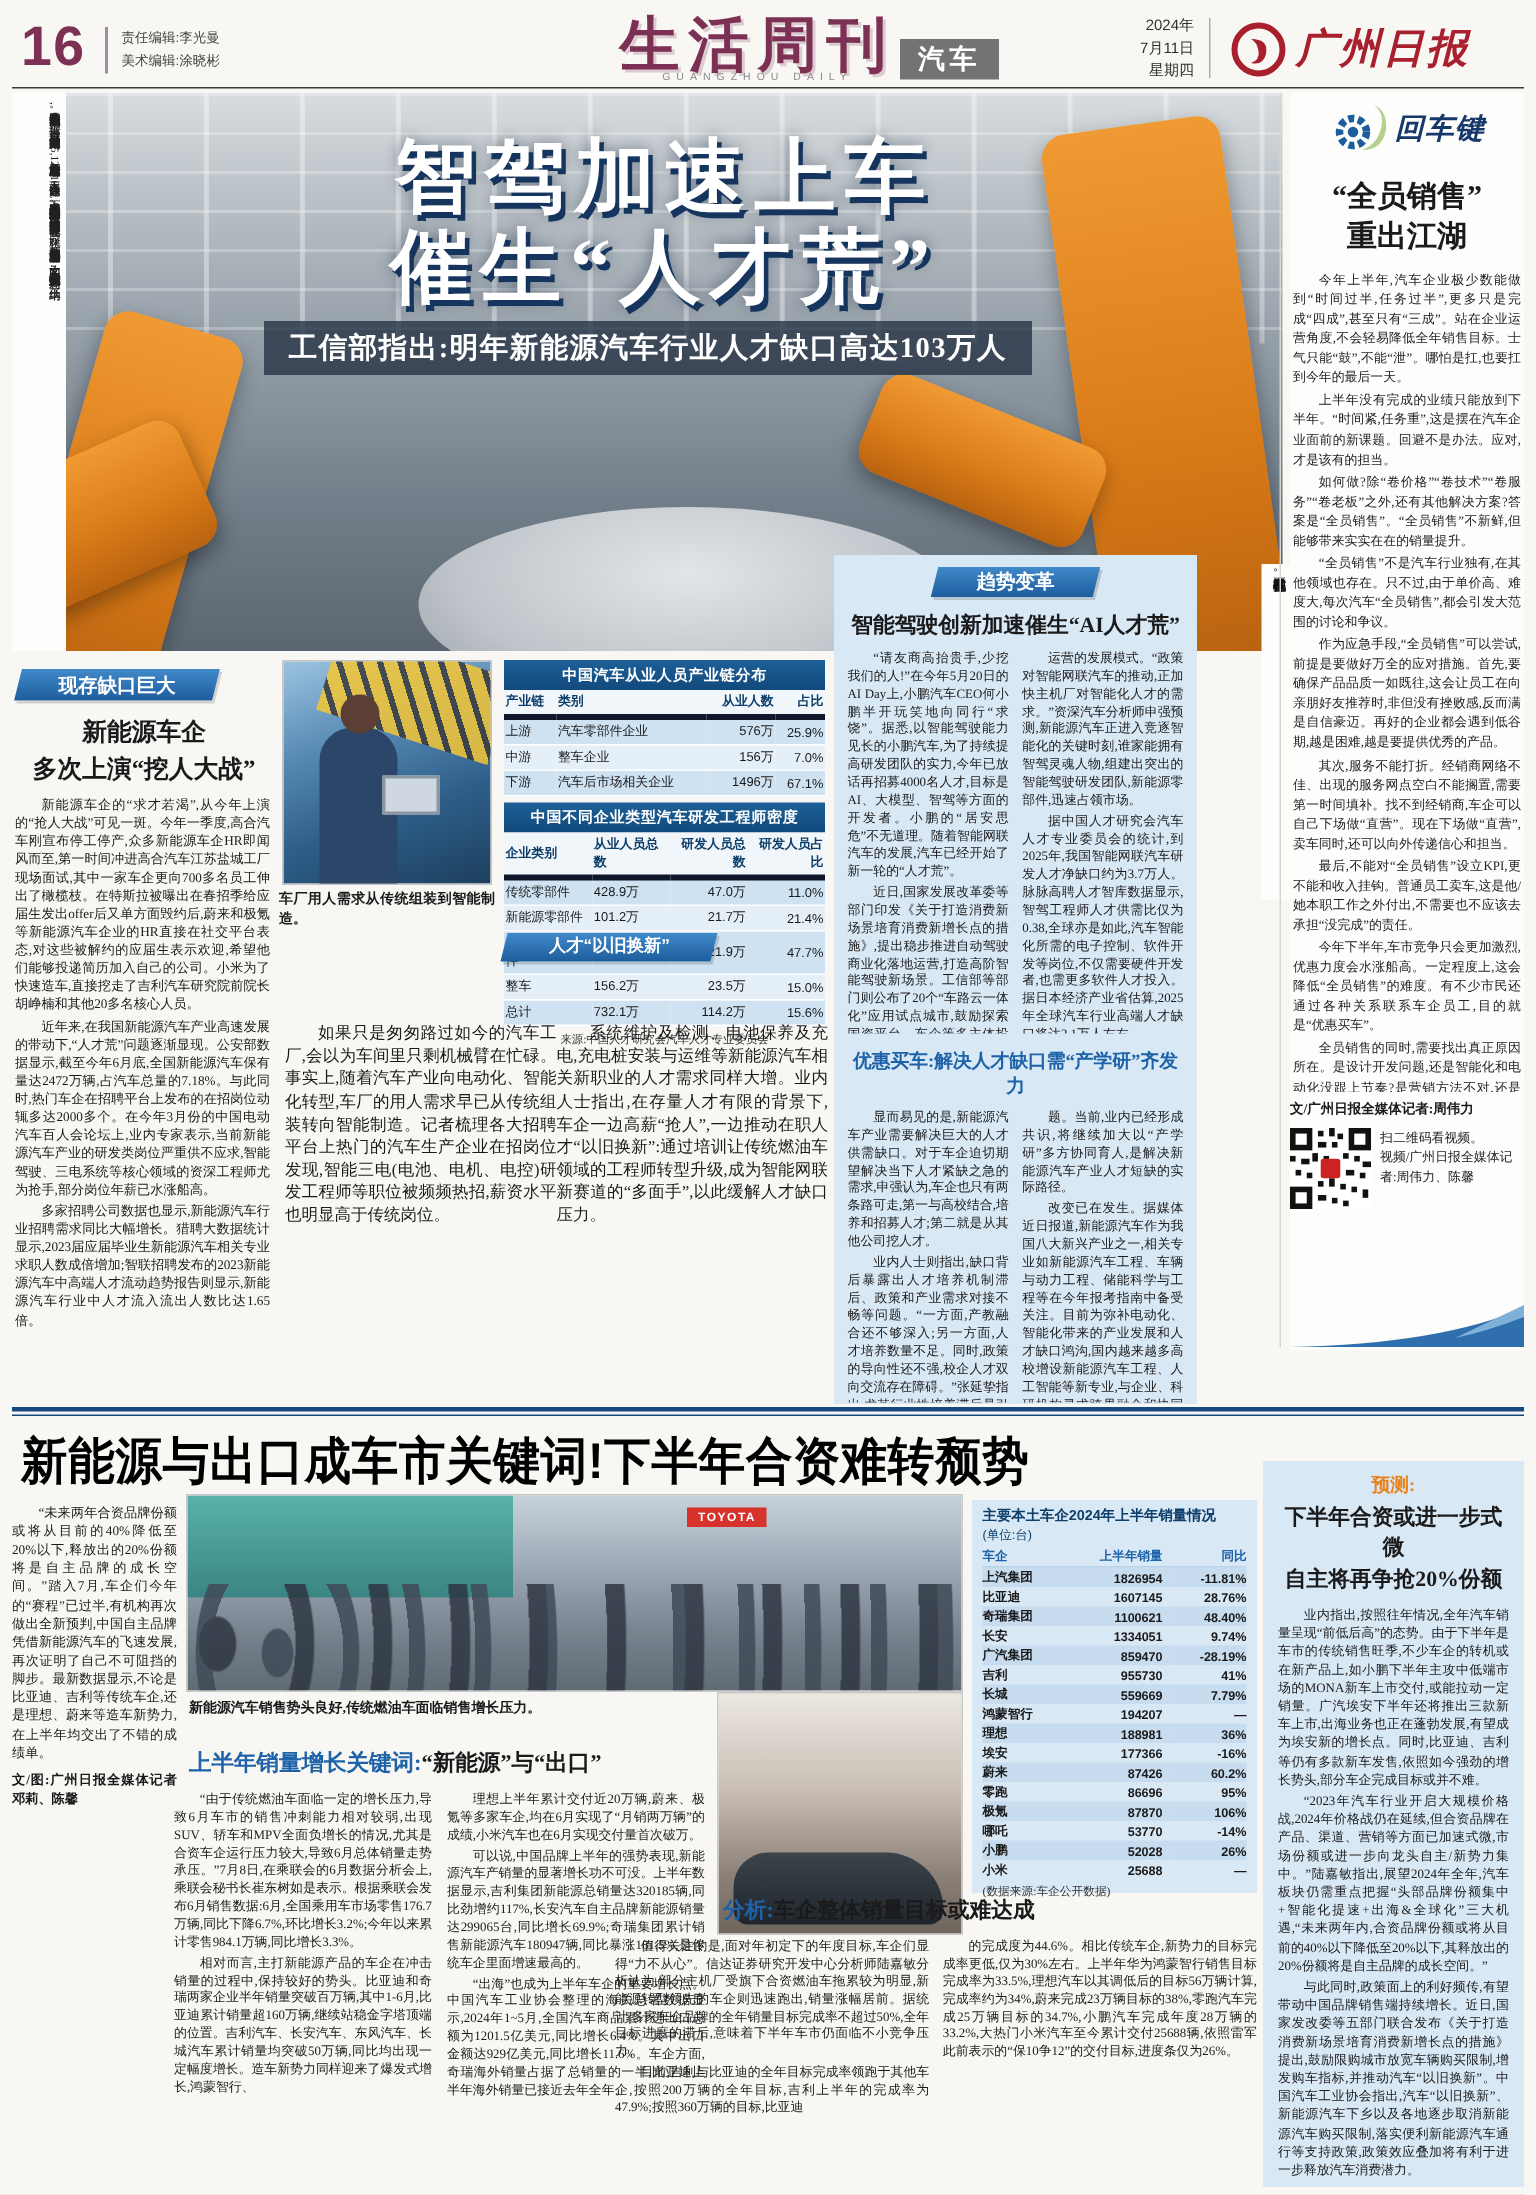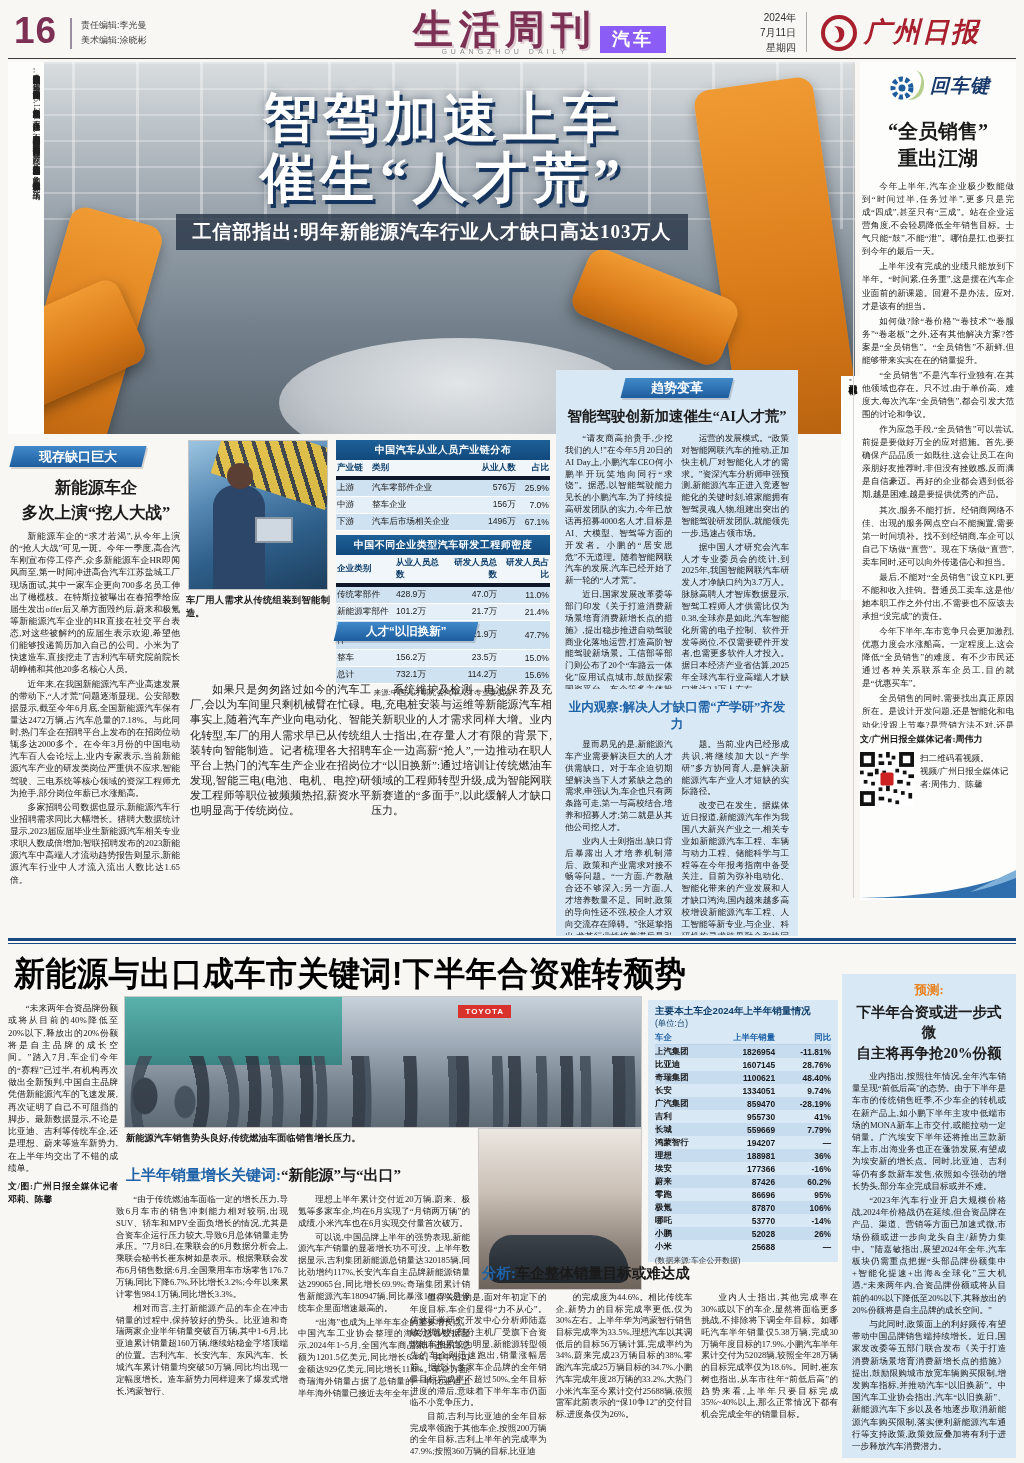--- a/index.html
+++ b/index.html
@@ -7,21 +7,21 @@
         font-family:"Liberation Serif","DejaVu Serif",serif;color:#1a1a1a;}
   .abs{position:absolute;}
   .sans{font-family:"Liberation Sans","DejaVu Sans",sans-serif;}
   p{margin:0 0 2px 0;text-indent:2em;text-align:justify;}
   
   .pgnum{left:14px;top:10px;font-size:37px;font-weight:900;color:#7c3154;letter-spacing:1px;}
   .editors{left:70px;top:18px;font-size:9px;color:#444;line-height:1.7;border-left:2px solid #9a8fa0;padding-left:9px;}
   .masthead{left:360px;top:2px;width:290px;text-align:center;font-size:40px;font-weight:900;color:#7c3154;
             letter-spacing:6px;text-shadow:2px 2px 0 rgba(124,49,84,.22);}
   .masthead-sub{left:360px;top:48px;width:290px;text-align:center;font-size:7px;color:#8b8b8b;letter-spacing:4px;}
-  .tag{left:600px;top:26px;width:66px;height:27px;background:#8b5cf6;color:#fff;font-size:18px;font-weight:bold;
+  .tag{left:600px;top:26px;width:66px;height:27px;background:#737373;color:#fff;font-size:18px;font-weight:bold;
        text-align:center;line-height:27px;letter-spacing:3px;}
   .dateblk{left:700px;top:10px;width:96px;text-align:right;font-size:10px;color:#2e2e2e;line-height:1.5;}
   .hdr-vline{left:806px;top:12px;width:0;height:40px;border-left:1px solid #aaa;}
   .brand{left:820px;top:14px;display:flex;gap:6px;}
   .brand-name{font-size:27px;font-weight:900;color:#a81f2d;font-style:italic;letter-spacing:2px;}
   .hrule{left:8px;top:58px;width:1008px;border-top:1.5px solid #3c3c3c;}
   
   .lead-photo{left:8px;top:62px;width:847px;height:372px;overflow:hidden;
      background:linear-gradient(180deg,#d9dde0 0%,#bec5ca 16%,#98a2ab 42%,#73808b 72%,#5b6670 100%);}
   .beams{position:absolute;inset:0 0 55% 0;
@@ -368,25 +368,25 @@
 
   <div class="abs trend-panel">
     <div class="badge trend-badge sans"><span>趋势变革</span></div>
     <div class="trend-title">智能驾驶创新加速催生“AI人才荒”</div>
     <div class="cols2 trend-cols">
       <div>
           <p>“请友商高抬贵手,少挖我们的人!”在今年5月20日的AI Day上,小鹏汽车CEO何小鹏半开玩笑地向同行“求饶”。据悉,以智能驾驶能力见长的小鹏汽车,为了持续提高研发团队的实力,今年已放话再招募4000名人才,目标是AI、大模型、智驾等方面的开发者。小鹏的“居安思危”不无道理。随着智能网联汽车的发展,汽车已经开始了新一轮的“人才荒”。</p>
           <p>近日,国家发展改革委等部门印发《关于打造消费新场景培育消费新增长点的措施》,提出稳步推进自动驾驶商业化落地运营,打造高阶智能驾驶新场景。工信部等部门则公布了20个“车路云一体化”应用试点城市,鼓励探索国资平台、车企等多主体投资共建、联合</p>
         </div>
       <div>
-          <p>运营的发展模式。“政策对智能网联汽车的推动,正加快主机厂对智能化人才的需求。”资深汽车分析师申强预测,新能源汽车正进入竞逐智能化的关键时刻,谁家能拥有智驾灵魂人物,组建出突出的智能驾驶研发团队,就能领先一步,迅速占领市场。</p>
+          <p>运营的发展模式。“政策对智能网联汽车的推动,正加快主机厂对智能化人才的需求。”资深汽车分析师申强预测,新能源汽车正进入竞逐智能化的关键时刻,谁家能拥有智驾灵魂人物,组建出突出的智能驾驶研发团队,新能源零部件,迅速占领市场。</p>
           <p>据中国人才研究会汽车人才专业委员会的统计,到2025年,我国智能网联汽车研发人才净缺口约为3.7万人。脉脉高聘人才智库数据显示,智驾工程师人才供需比仅为0.38,全球亦是如此,汽车智能化所需的电子控制、软件开发等岗位,不仅需要硬件开发者,也需更多软件人才投入。据日本经济产业省估算,2025年全球汽车行业高端人才缺口将达2.1万人左右。</p>
         </div>
     </div>
-    <div class="obs-title">业内观察:解决人才缺口需“产学研”齐发力</div>
+    <div class="obs-title">优惠买车:解决人才缺口需“产学研”齐发力</div>
     <div class="cols2 obs-cols">
       <div>
           <p>显而易见的是,新能源汽车产业需要解决巨大的人才供需缺口。对于车企迫切期望解决当下人才紧缺之急的需求,申强认为,车企也只有两条路可走,第一与高校结合,培养和招募人才;第二就是从其他公司挖人才。</p>
           <p>业内人士则指出,缺口背后暴露出人才培养机制滞后、政策和产业需求对接不畅等问题。“一方面,产教融合还不够深入;另一方面,人才培养数量不足。同时,政策的导向性还不强,校企人才双向交流存在障碍。”张延挚指出,尤其行业性培养滞后是引发新能源汽车服务技能人员短缺的根本问</p>
         </div>
       <div>
           <p>题。当前,业内已经形成共识,将继续加大以“产学研”多方协同育人,是解决新能源汽车产业人才短缺的实际路径。</p>
           <p>改变已在发生。据媒体近日报道,新能源汽车作为我国八大新兴产业之一,相关专业如新能源汽车工程、车辆与动力工程、储能科学与工程等在今年报考指南中备受关注。目前为弥补电动化、智能化带来的产业发展和人才缺口鸿沟,国内越来越多高校增设新能源汽车工程、人工智能等新专业,与企业、科研机构寻求跨界融合和协同创新,在“新四化”的落地实践中不断完善人才培养生态。</p>
         </div>
     </div>
@@ -527,23 +527,20 @@
     <span class="kw-blue">分析:</span><span>车企整体销量目标或难达成</span>
   </div>
   <div class="abs an-cols">
     <div>
         <p>值得关注的是,面对年初定下的年度目标,车企们显得“力不从心”。信达证券研究开发中心分析师陆嘉敏分析认为,部分主机厂受旗下合资燃油车拖累较为明显,新能源转型领先的车企则迅速跑出,销量涨幅居前。据统计,多家车企品牌的全年销量目标完成率不超过50%,全年目标进度的滞后,意味着下半年车市仍面临不小竞争压力。</p>
         <p>目前,吉利与比亚迪的全年目标完成率领跑于其他车企,按照200万辆的全年目标,吉利上半年的完成率为47.9%;按照360万辆的目标,比亚迪</p>
       </div>
     <div>
         <p>的完成度为44.6%。相比传统车企,新势力的目标完成率更低,仅为30%左右。上半年华为鸿蒙智行销售目标完成率为33.5%,理想汽车以其调低后的目标56万辆计算,完成率约为34%,蔚来完成23万辆目标的38%,零跑汽车完成25万辆目标的34.7%,小鹏汽车完成年度28万辆的33.2%,大热门小米汽车至今累计交付25688辆,依照雷军此前表示的“保10争12”的交付目标,进度条仅为26%。</p>
       </div>
-    <div>
-        <p>业内人士指出,其他完成率在30%或以下的车企,显然将面临更多挑战,不排除将下调全年目标。如哪吒汽车半年销量仅5.38万辆,完成30万辆年度目标的17.9%,小鹏汽车半年累计交付为52028辆,较照全年28万辆的目标完成率仅为18.6%。同时,崔东树也指出,从车市往年“前低后高”的趋势来看,上半年只要目标完成35%~40%以上,那么正常情况下都有机会完成全年的销量目标。</p>
-      </div>
   </div>
 
   <div class="abs forecast">
     <div class="fc-label">预测:</div>
     <div class="fc-title">
       <div>下半年合资或进一步式微</div>
       <div>自主将再争抢20%份额</div>
     </div>
     <div class="fc-body">
         <p>业内指出,按照往年情况,全年汽车销量呈现“前低后高”的态势。由于下半年是车市的传统销售旺季,不少车企的转机或在新产品上,如小鹏下半年主攻中低端市场的MONA新车上市交付,或能拉动一定销量。广汽埃安下半年还将推出三款新车上市,出海业务也正在蓬勃发展,有望成为埃安新的增长点。同时,比亚迪、吉利等仍有多款新车发售,依照如今强劲的增长势头,部分车企完成目标或并不难。</p>

